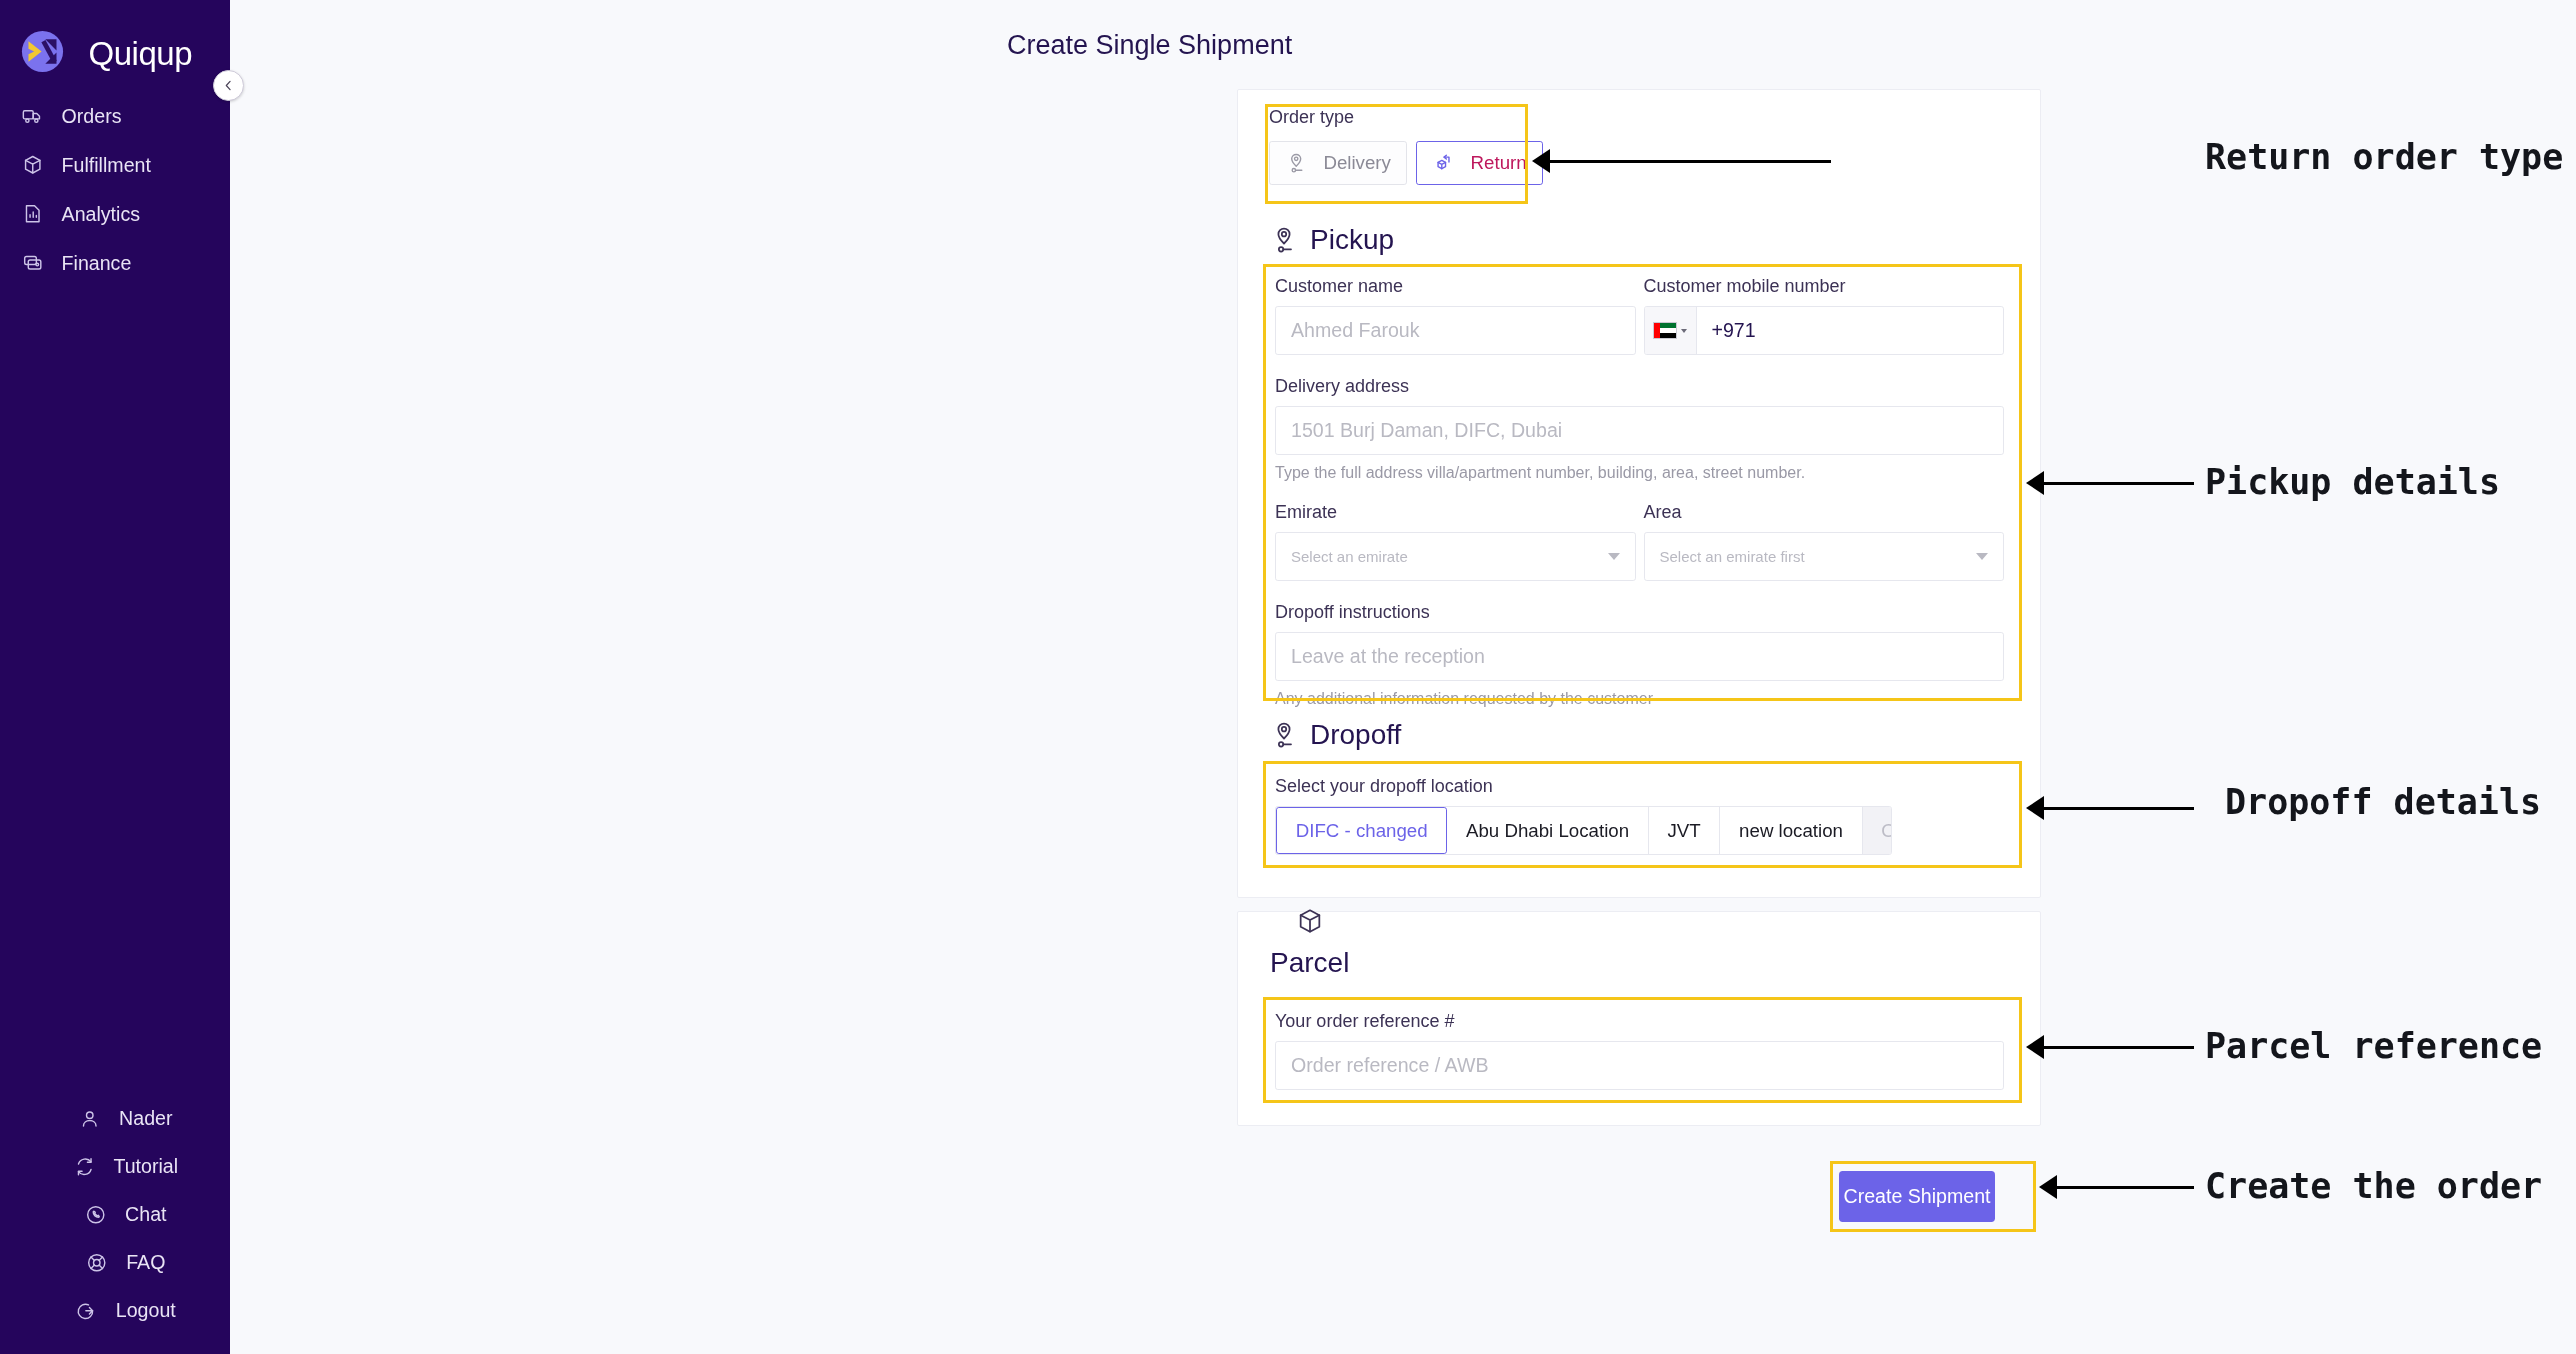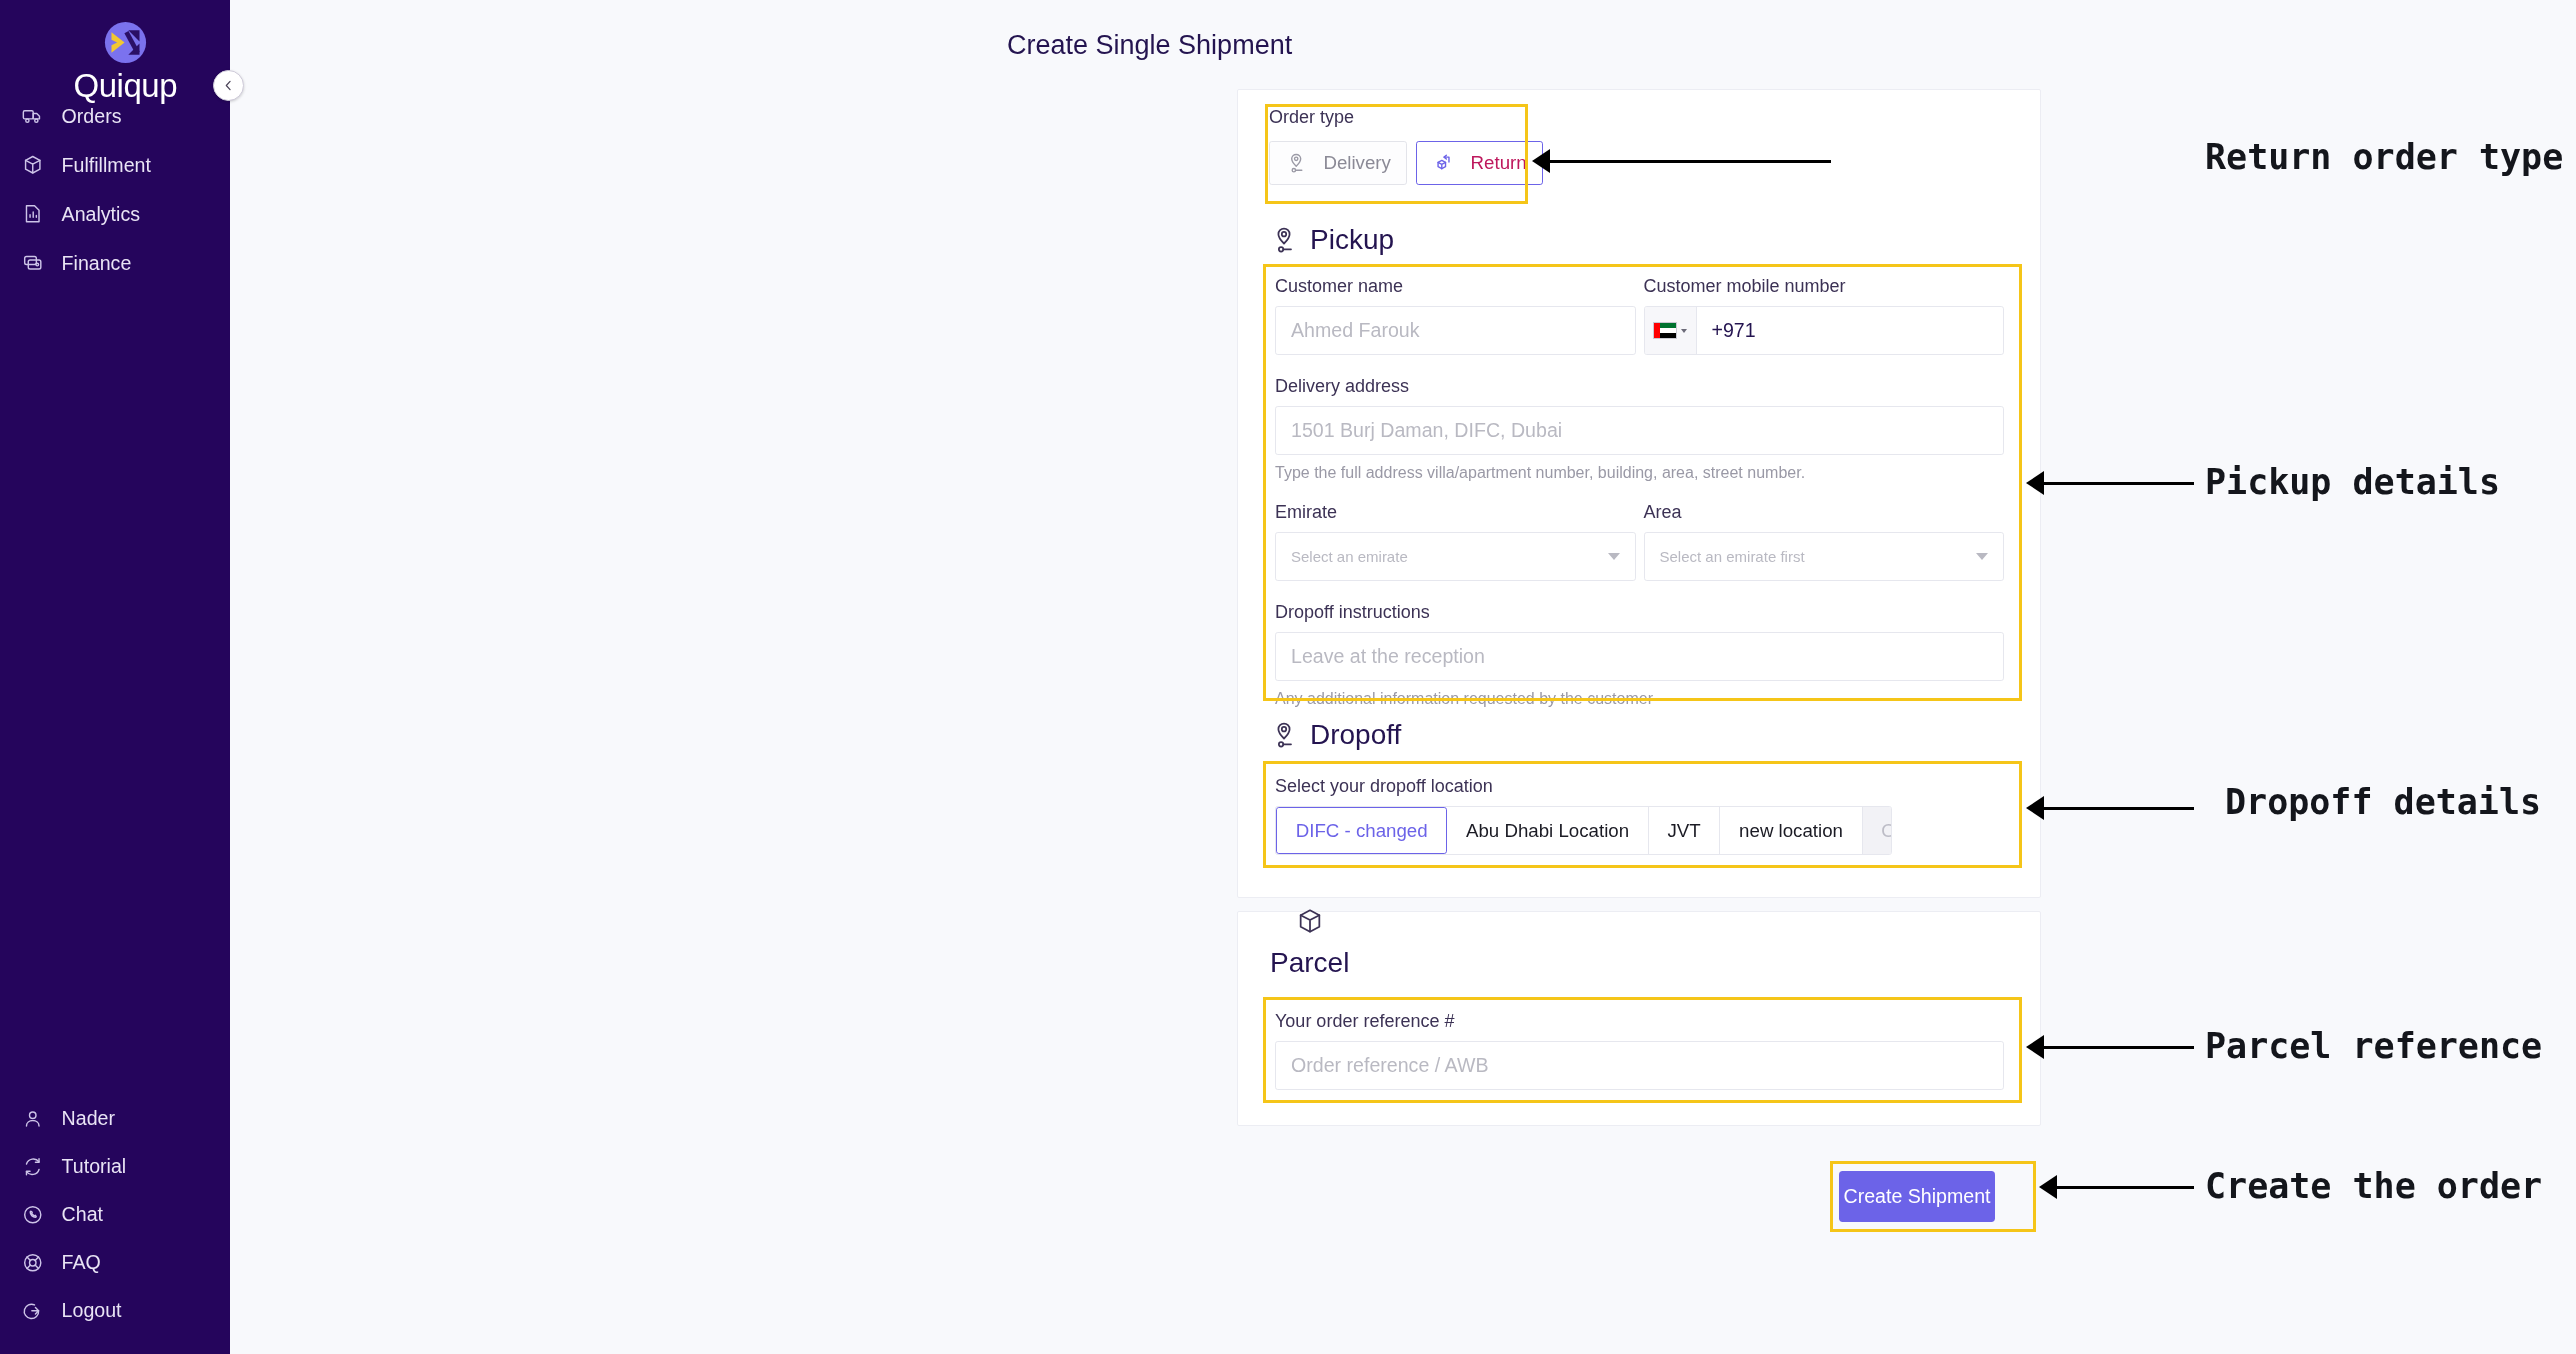--- a/index.html
+++ b/index.html
@@ -13,34 +13,34 @@
 
   
   .sidebar {
     width: 230px; height: 1355px;
     background: #25055c;
     position: relative;
     display: flex; flex-direction: column;
     flex: 0 0 230px;
     z-index: 5;
   }
-  .brand { display: flex; align-items: center; gap: 3px; padding: 20.6px 0 0 20.6px; height: 73px; flex-direction: column; }
+  .brand { display: flex; align-items: flex-end; gap: 25px; padding: 20.6px 0 0 20.6px; height: 73px; }
   .brand-logo { width: 43px; height: 43px; position: relative; flex: 0 0 43px; }
   .brand-name { color: #ffffff; font-size: 33px; letter-spacing: -0.5px; font-weight: 500; }
 
   .nav-top { margin-top: 18.7px; }
   .nav-item {
     display: flex; align-items: center; gap: 17px;
     height: 49px; padding-left: 20.6px;
     color: #e9e4f5; font-size: 19.6px; cursor: pointer;
   }
   .nav-icon { width: 24px; height: 24px; flex: 0 0 24px; display: flex; align-items: center; justify-content: center; }
   .nav-icon svg { width: 21.5px; height: 21.5px; display: block; }
   .nav-bottom { margin-top: auto; padding-bottom: 20.6px; }
-  .nav-bottom .nav-item { height: 48px; }
+  .nav-bottom .nav-item { height: 48px; justify-content: center; }
 
   .collapse-btn {
     position: absolute; left: 213px; top: 70px;
     width: 31px; height: 31px; border-radius: 50%;
     background: #ffffff; border: 0.9px solid #cfcbda;
     display: flex; align-items: center; justify-content: center;
     cursor: pointer; z-index: 20;
     box-shadow: 0 0.9px 2.8px rgba(0,0,0,0.18);
   }
 

